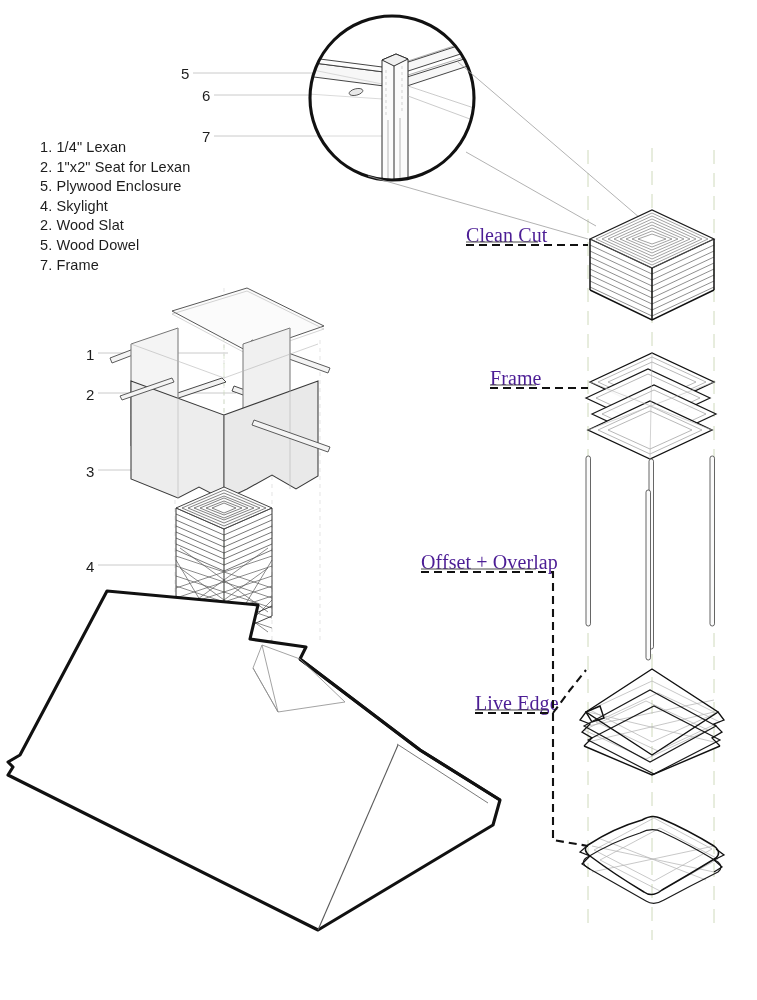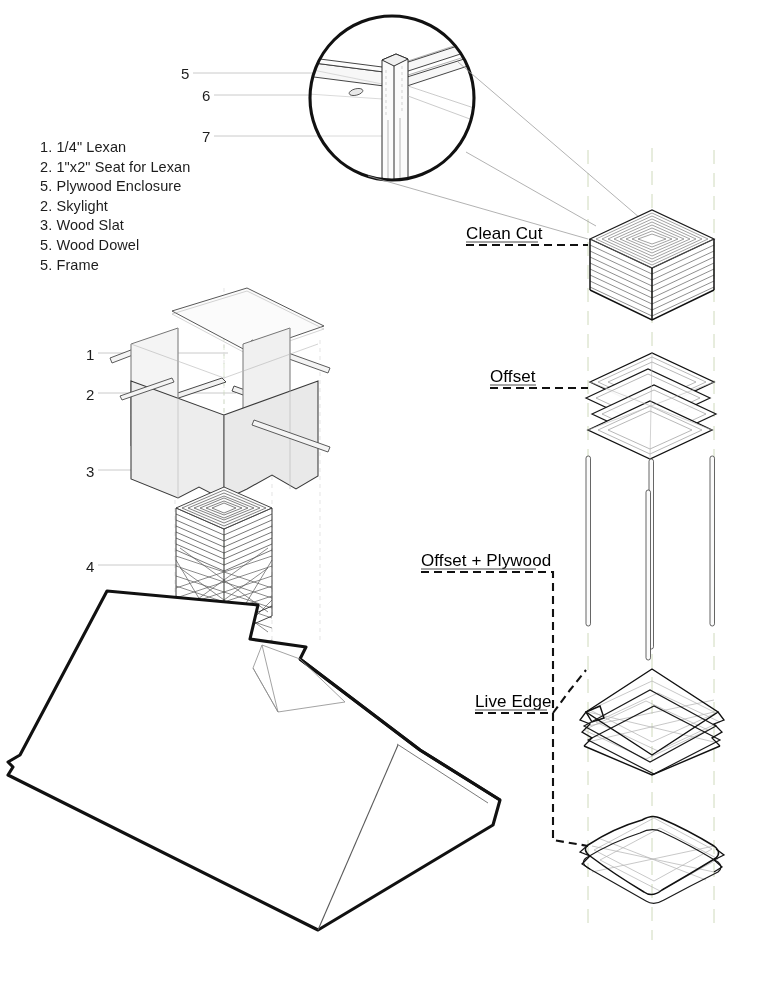--- a/index.html
+++ b/index.html
@@ -37,25 +37,26 @@
   }
   .legend-item { display: block; }
   .callout-num {
     position: absolute;
     font-size: 15px;
     color: #1d1d1d;
     line-height: 1;
   }
   .module-label {
     position: absolute;
-    font-size: 17px;
-    color: #000000;
+    font-size: 20px;
+    color: #4c1d95;
     line-height: 1;
     white-space: nowrap;
     letter-spacing: 0.1px;
+    font-family: Liberation Serif, serif;
   }
 </style>
 </head>
 <body>
 
 <div id="sheet">
 
   <svg id="drawing" viewBox="0 0 757 1000" xmlns="http://www.w3.org/2000/svg">
     <defs>
       <clipPath id="detailClip">
@@ -445,37 +446,37 @@
         <path d="M588 845 L580 852 L590 856 L582 864 L590 869"></path>
         <path d="M716 849 L724 855 L714 860 L722 867 L714 872"></path>
       </g>
     </g>
   </svg>
 
   <div class="legend">
     <span class="legend-item">1. 1/4" Lexan</span>
     <span class="legend-item">2. 1"x2" Seat for Lexan</span>
     <span class="legend-item">5. Plywood Enclosure</span>
-    <span class="legend-item">2. Skylight</span>
-    <span class="legend-item">3. Wood Slat</span>
+    <span class="legend-item">4. Skylight</span>
+    <span class="legend-item">2. Wood Slat</span>
     <span class="legend-item">5. Wood Dowel</span>
-    <span class="legend-item">5. Frame</span>
+    <span class="legend-item">7. Frame</span>
   </div>
 
   <div class="callout-num" style="left:181px; top:66px;">5</div>
   <div class="callout-num" style="left:202px; top:88px;">6</div>
   <div class="callout-num" style="left:202px; top:129px;">7</div>
   <div class="callout-num" style="left:86px;  top:347px;">1</div>
   <div class="callout-num" style="left:86px;  top:387px;">2</div>
   <div class="callout-num" style="left:86px;  top:464px;">3</div>
   <div class="callout-num" style="left:86px;  top:559px;">4</div>
 
   <div class="module-label" style="left:466px; top:225px;">Clean Cut</div>
-  <div class="module-label" style="left:490px; top:368px;">Offset</div>
-  <div class="module-label" style="left:421px; top:552px;">Offset + Plywood</div>
+  <div class="module-label" style="left:490px; top:368px;">Frame</div>
+  <div class="module-label" style="left:421px; top:552px;">Offset + Overlap</div>
   <div class="module-label" style="left:475px; top:693px;">Live Edge</div>
 
   <svg style="position:absolute; left:0; top:0; width:757px; height:1000px; pointer-events:none;" viewBox="0 0 757 1000" xmlns="http://www.w3.org/2000/svg">
 
     <line x1="466" y1="242" x2="538" y2="242" stroke="#4a4a4a" stroke-width="1"></line>
     <line x1="466" y1="245" x2="588" y2="245" stroke="#111111" stroke-width="2.1" stroke-dasharray="8 5"></line>
 
     <line x1="490" y1="385" x2="536" y2="385" stroke="#4a4a4a" stroke-width="1"></line>
     <line x1="490" y1="388" x2="588" y2="388" stroke="#111111" stroke-width="2.1" stroke-dasharray="8 5"></line>
 

